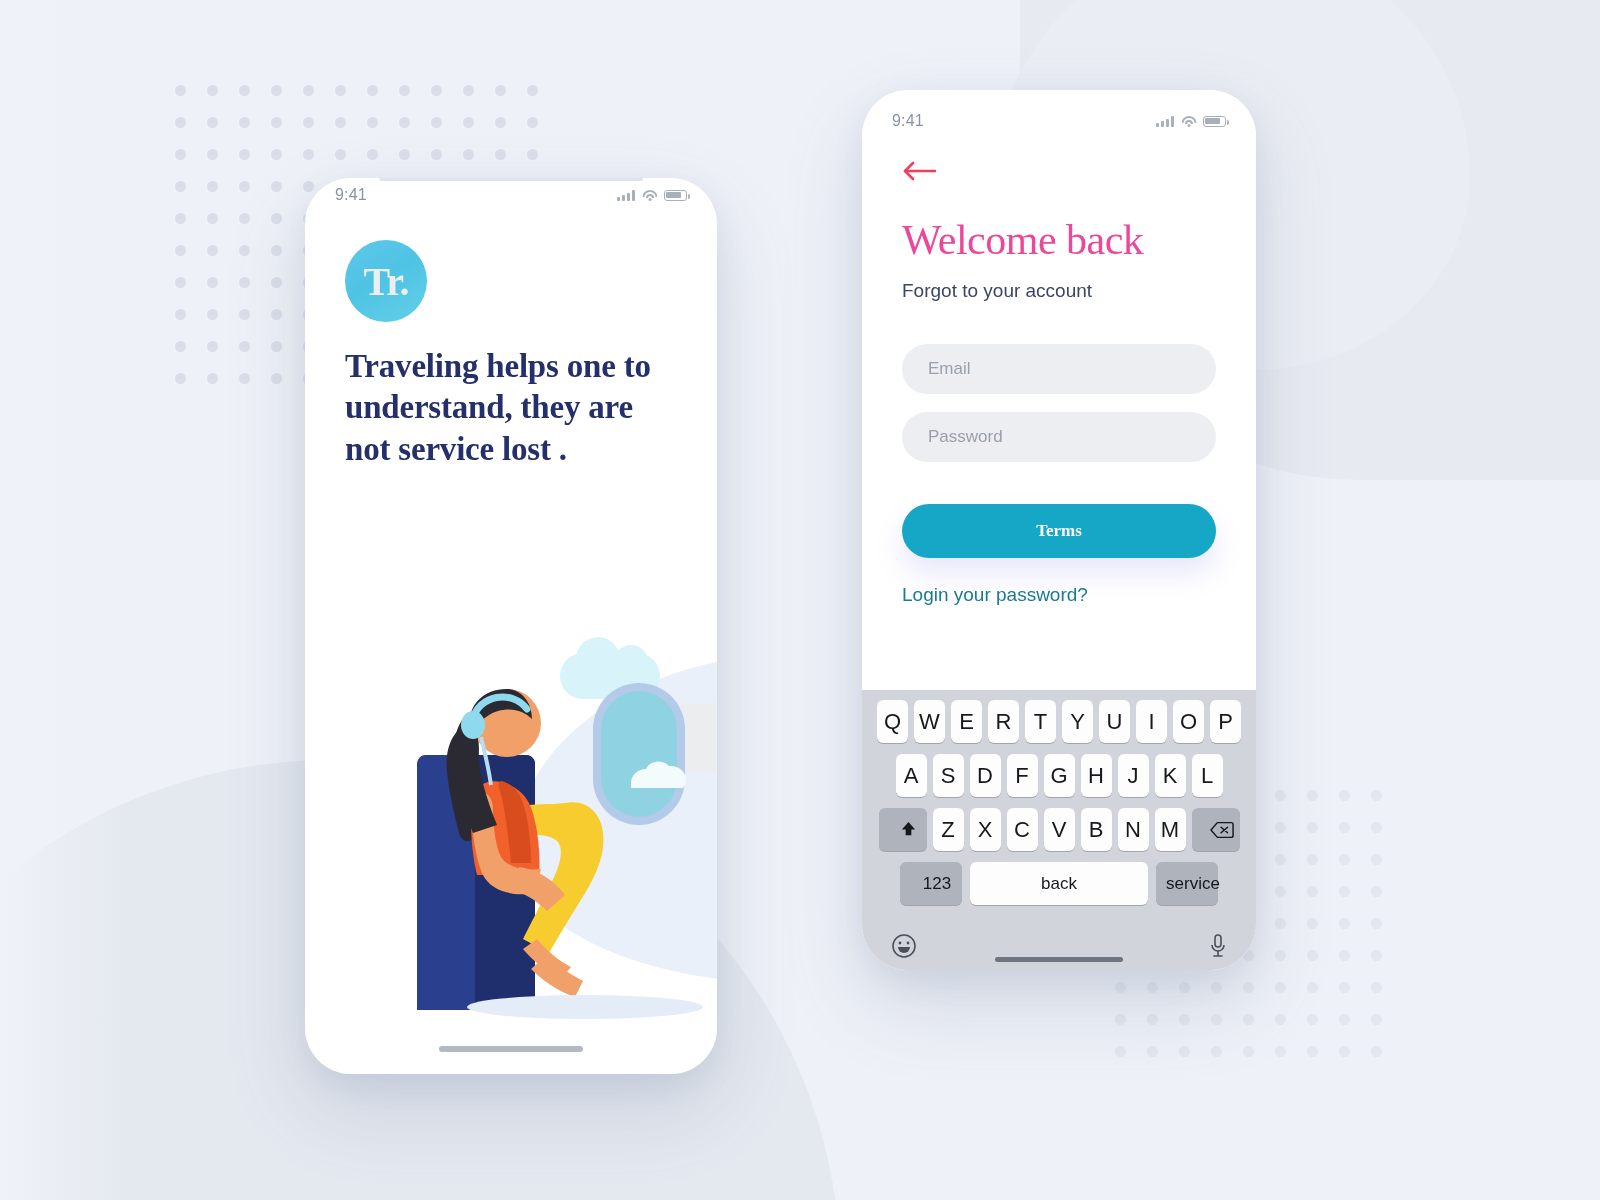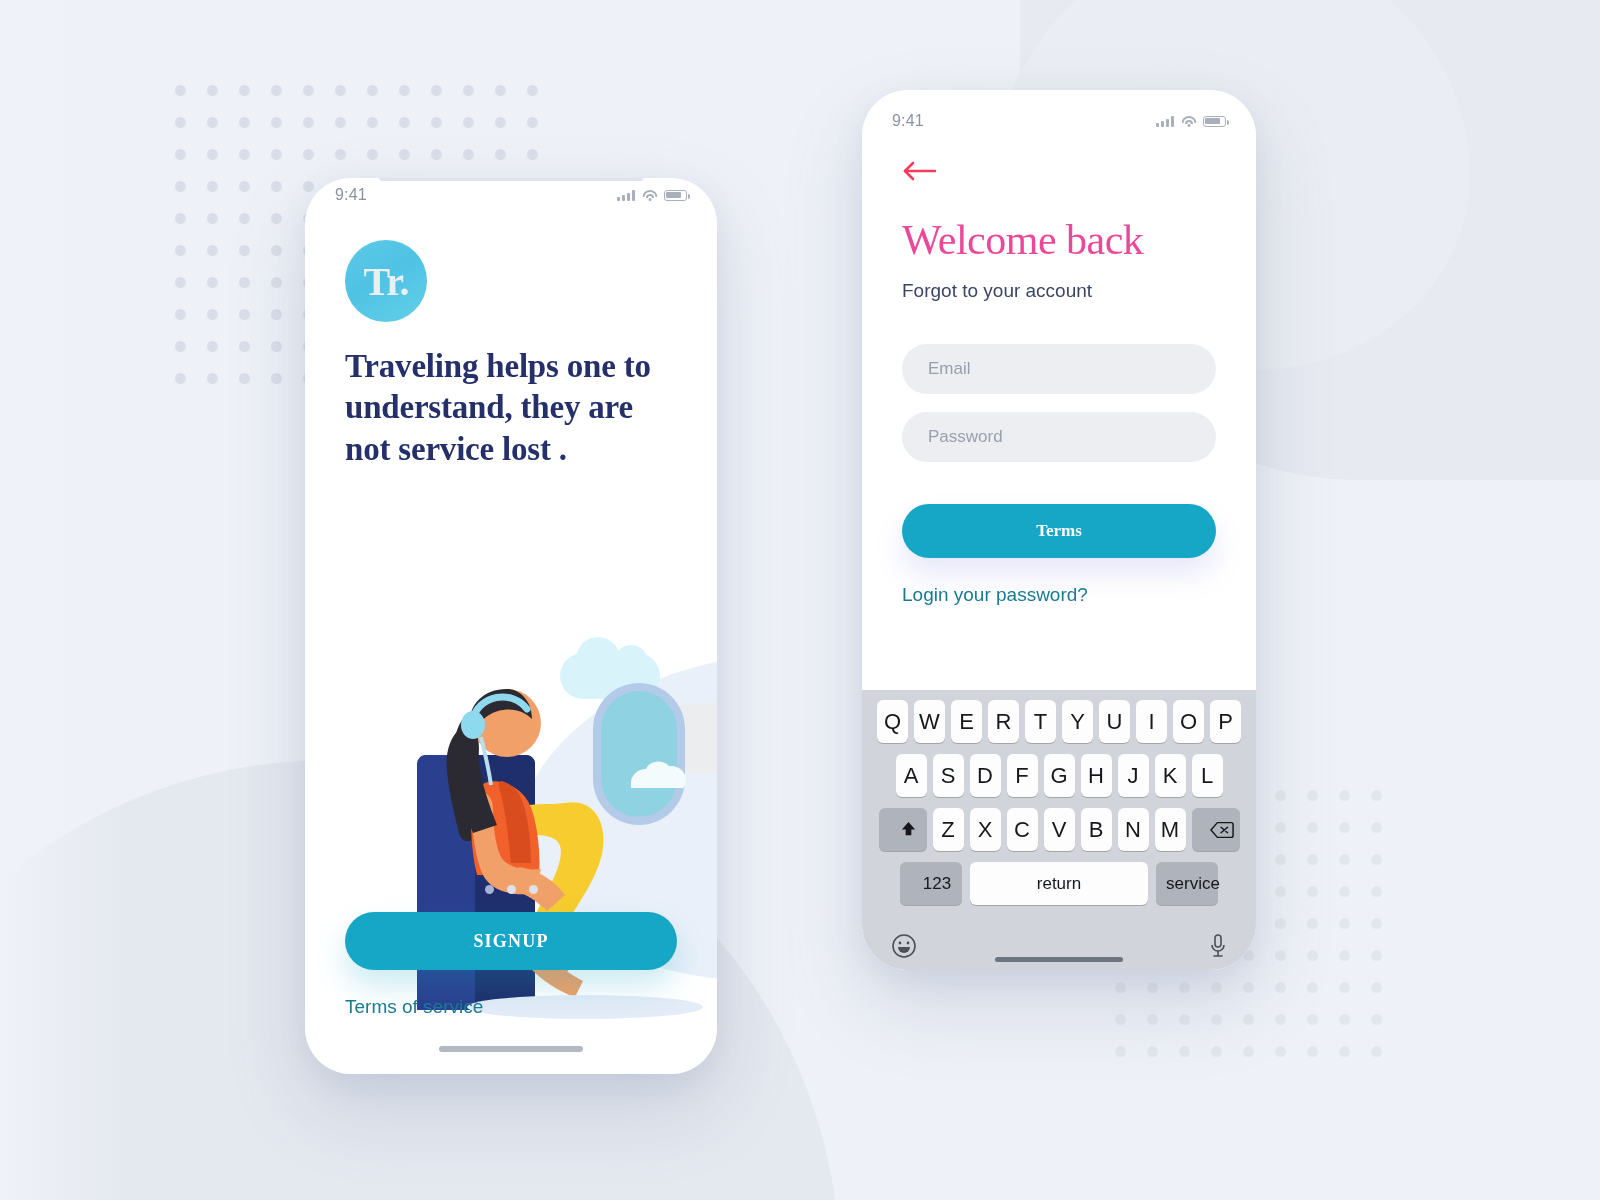--- a/index.html
+++ b/index.html
@@ -472,30 +472,20 @@
       <ellipse cx="58" cy="62" rx="12" ry="14" fill="#8fd9ef"></ellipse>
       <path d="M66 74c4 16 8 34 10 48" fill="none" stroke="#b9dfef" stroke-width="4"></path>
 
       <path d="M132 292c10 10 24 20 36 26l-8 16c-18-6-34-18-44-28l16-14z" fill="#f0a068"></path>
       <path d="M122 276c10 12 22 22 34 28l-10 12c-16-8-30-20-38-30l14-10z" fill="#f0a068"></path>
 
       <ellipse cx="170" cy="344" rx="118" ry="12" fill="#e3ecf7"></ellipse>
     </svg>
   </div>
 
-  <div style="position:absolute; left:0; right:0; bottom:0; padding-bottom:10px; z-index:4;">
-    <div class="page-dots">
-      <i class="on"></i>
-      <i></i>
-      <i></i>
-    </div>
-    <button class="btn-signup">SIGNUP</button>
-    <a href="#" class="link-terms">Terms of service</a>
-    <div style="height:46px"></div>
-  </div>
   <div class="home-indicator"></div>
 </div>
 
 <div class="phone-shadow" id="phone-right-shadow"></div>
 <div class="phone" id="phone-right">
   <div class="statusbar" style="padding-top:14px;height:48px;">
     <span class="status-time">9:41</span>
     <span class="status-icons">
       <span class="sig">
           <b></b>
@@ -571,21 +561,21 @@
         </span>
       <div class="key dark wide">
         <svg width="24" height="18" viewBox="0 0 26 18">
           <path d="M8 1h15a2 2 0 0 1 2 2v12a2 2 0 0 1-2 2H8L1 9z" fill="none" stroke="#17181b" stroke-width="1.6"></path>
           <path d="M12 6l7 6M19 6l-7 6" stroke="#17181b" stroke-width="1.6" stroke-linecap="round"></path>
         </svg>
       </div>
     </div>
     <div class="krow bottom">
       <div class="key dark fn">123</div>
-      <div class="key space">return</div>
+      <div class="key space">back</div>
       <div class="key dark fn">service</div>
     </div>
     <div class="kbfoot">
       <svg width="26" height="26" viewBox="0 0 26 26">
         <circle cx="13" cy="13" r="11" fill="none" stroke="#4c5059" stroke-width="1.6"></circle>
         <circle cx="9" cy="10" r="1.4" fill="#4c5059"></circle>
           <circle cx="17" cy="10" r="1.4" fill="#4c5059"></circle>
         <path d="M7 14h12a6 6 0 0 1-12 0z" fill="#4c5059"></path>
       </svg>
       <svg width="18" height="26" viewBox="0 0 18 26">

